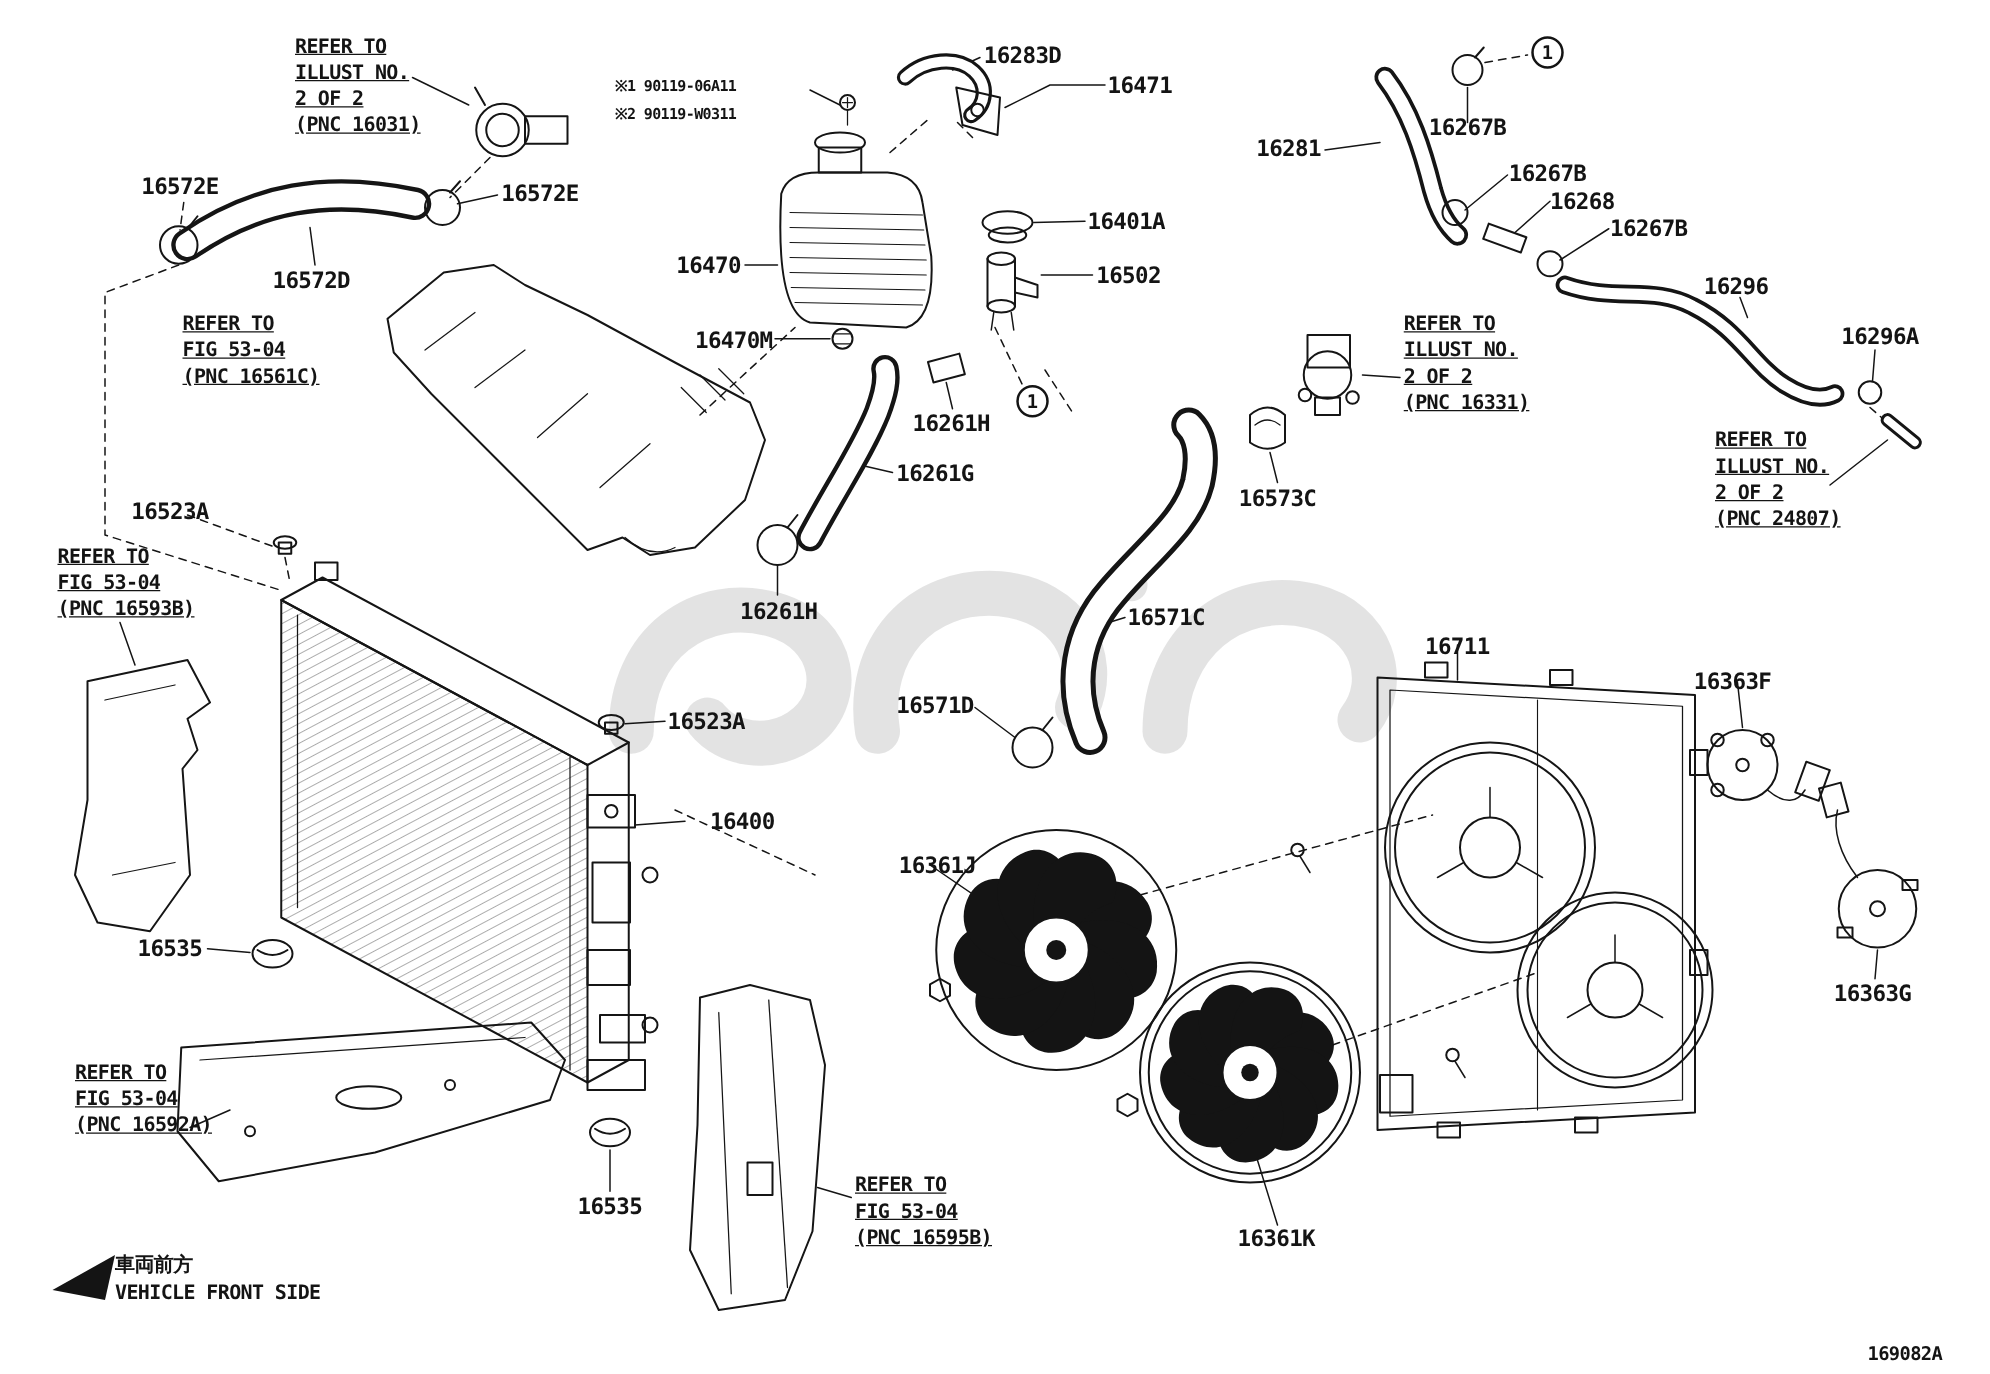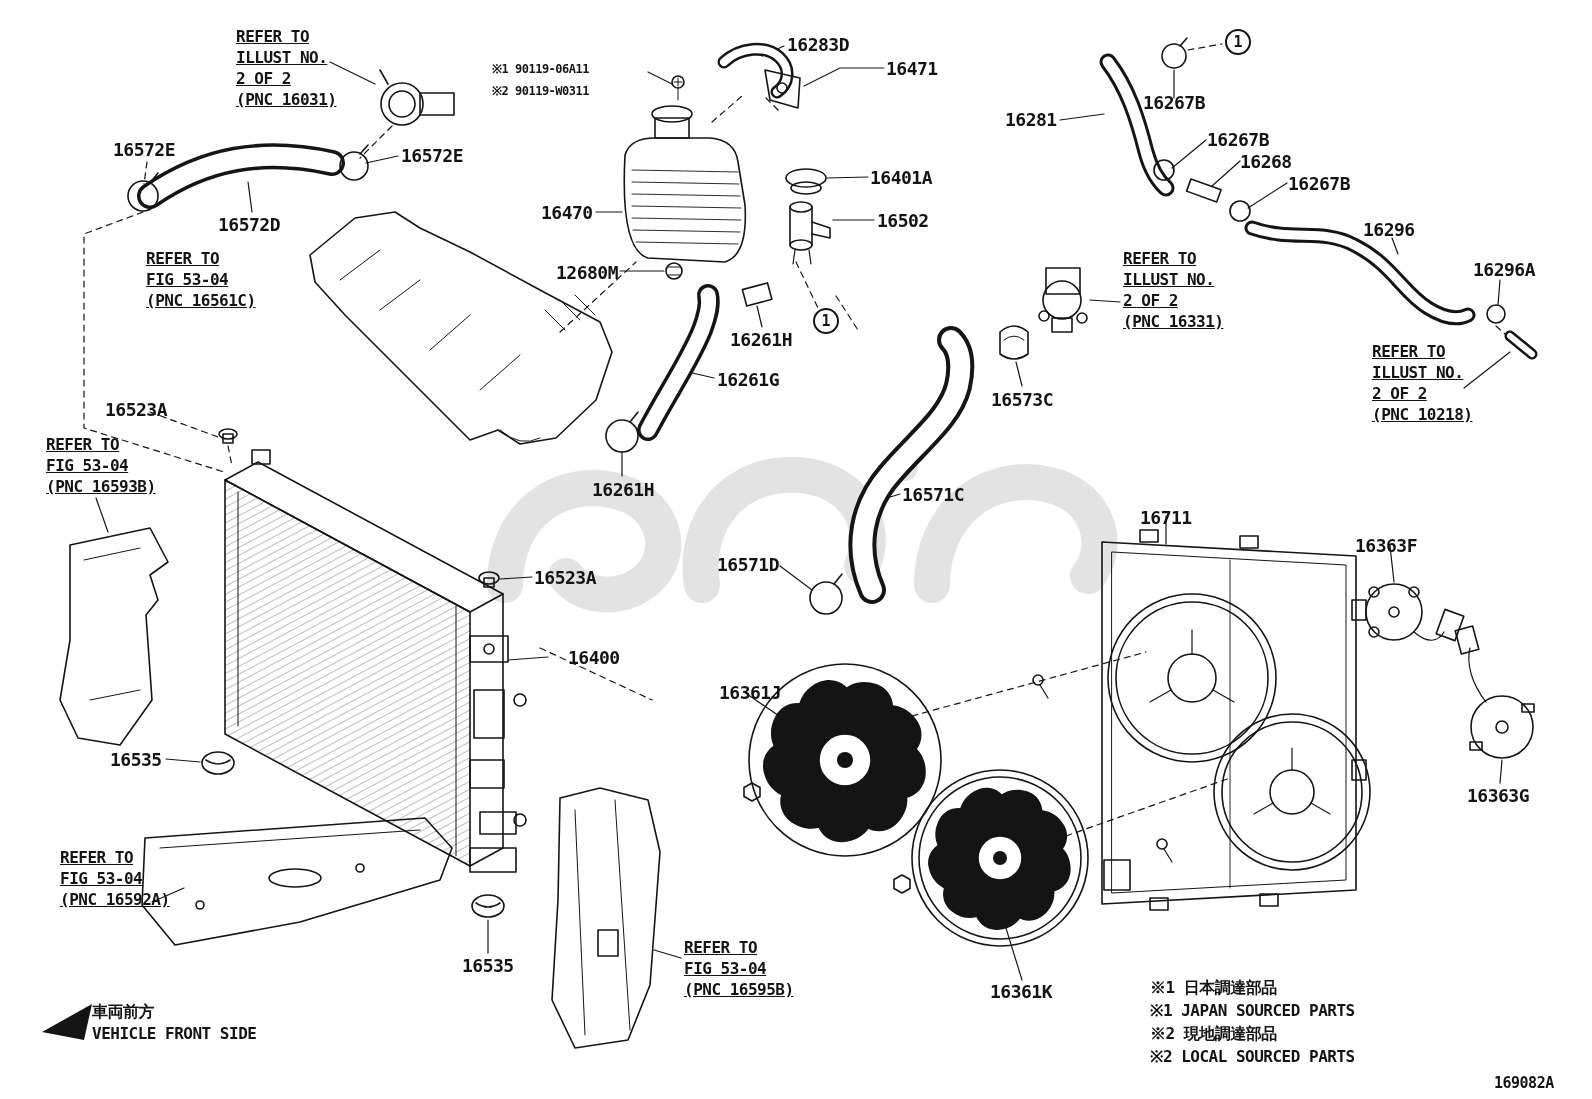--- a/index.html
+++ b/index.html
@@ -347,21 +347,21 @@
     </g>
   </svg>
 
   <div id="label-layer">
       <div class="part-label" style="left: 113px; top: 139px;">16572E</div>
       <div class="part-label" style="left: 218px; top: 214px;">16572D</div>
       <div class="part-label" style="left: 401px; top: 145px;">16572E</div>
       <div class="part-label" style="left: 787px; top: 34px;">16283D</div>
       <div class="part-label" style="left: 886px; top: 58px;">16471</div>
       <div class="part-label" style="left: 541px; top: 202px;">16470</div>
-      <div class="part-label" style="left: 556px; top: 262px;">12680M</div>
+      <div class="part-label" style="left: 556px; top: 262px;">16470M</div>
       <div class="part-label" style="left: 870px; top: 167px;">16401A</div>
       <div class="part-label" style="left: 877px; top: 210px;">16502</div>
       <div class="part-label" style="left: 1005px; top: 109px;">16281</div>
       <div class="part-label" style="left: 1143px; top: 92px;">16267B</div>
       <div class="part-label" style="left: 1207px; top: 129px;">16267B</div>
       <div class="part-label" style="left: 1240px; top: 151px;">16268</div>
       <div class="part-label" style="left: 1288px; top: 173px;">16267B</div>
       <div class="part-label" style="left: 1363px; top: 219px;">16296</div>
       <div class="part-label" style="left: 1473px; top: 259px;">16296A</div>
       <div class="part-label" style="left: 730px; top: 329px;">16261H</div>
@@ -396,47 +396,41 @@
       <div class="ref-label" style="left: 1123px; top: 248px;">
         <div>REFER TO</div>
         <div>ILLUST NO.</div>
         <div>2 OF 2</div>
         <div>(PNC 16331)</div>
       </div>
       <div class="ref-label" style="left: 1372px; top: 341px;">
         <div>REFER TO</div>
         <div>ILLUST NO.</div>
         <div>2 OF 2</div>
-        <div>(PNC 10218)</div>
+        <div>(PNC 24807)</div>
       </div>
       <div class="ref-label" style="left: 46px; top: 434px;">
         <div>REFER TO</div>
         <div>FIG 53-04</div>
         <div>(PNC 16593B)</div>
       </div>
       <div class="ref-label" style="left: 60px; top: 847px;">
         <div>REFER TO</div>
         <div>FIG 53-04</div>
         <div>(PNC 16592A)</div>
       </div>
       <div class="ref-label" style="left: 684px; top: 937px;">
         <div>REFER TO</div>
         <div>FIG 53-04</div>
         <div>(PNC 16595B)</div>
       </div>
       <div class="callout" style="left: 1225px; top: 29px;">1</div>
       <div class="callout" style="left: 813px; top: 308px;">1</div>
     </div>
 
-  <div class="legend">
-    <div>※1 日本調達部品</div>
-    <div>※1 JAPAN SOURCED PARTS</div>
-    <div>※2 現地調達部品</div>
-    <div>※2 LOCAL SOURCED PARTS</div>
-  </div>
 
   <div class="front-note">
     <div>車両前方</div>
     <div>VEHICLE FRONT SIDE</div>
   </div>
 
   <div class="footer-id">169082A</div>
 </div>
 
 </body></html>

